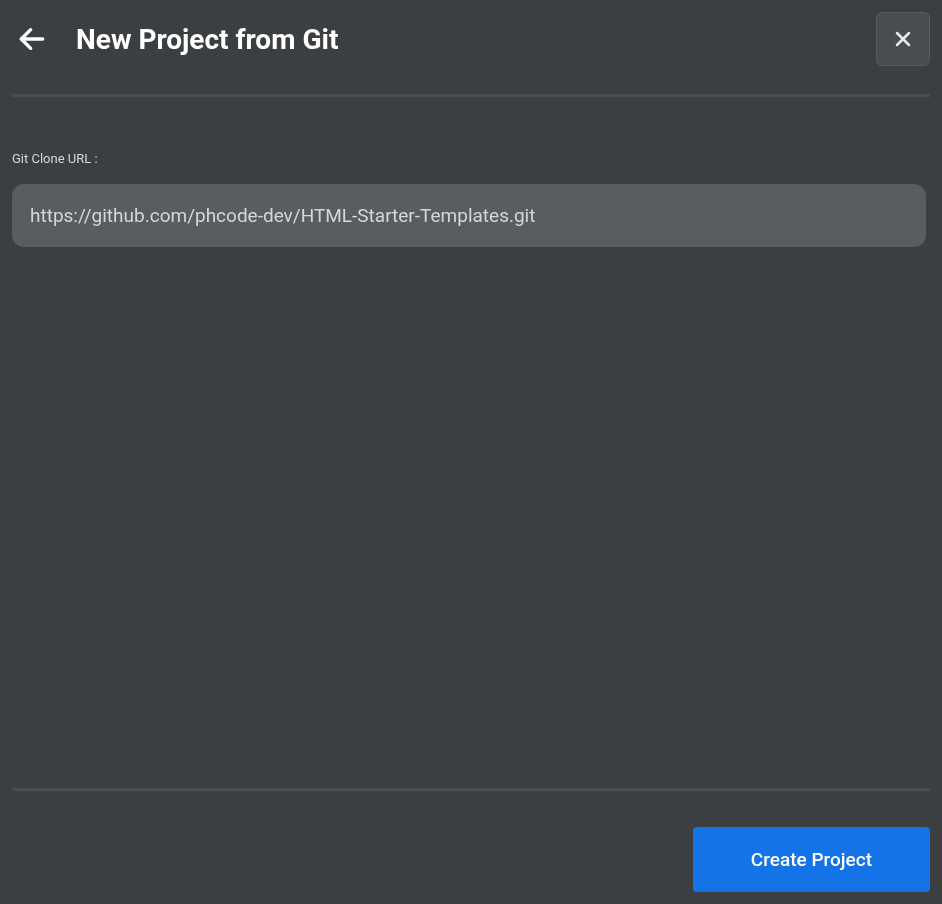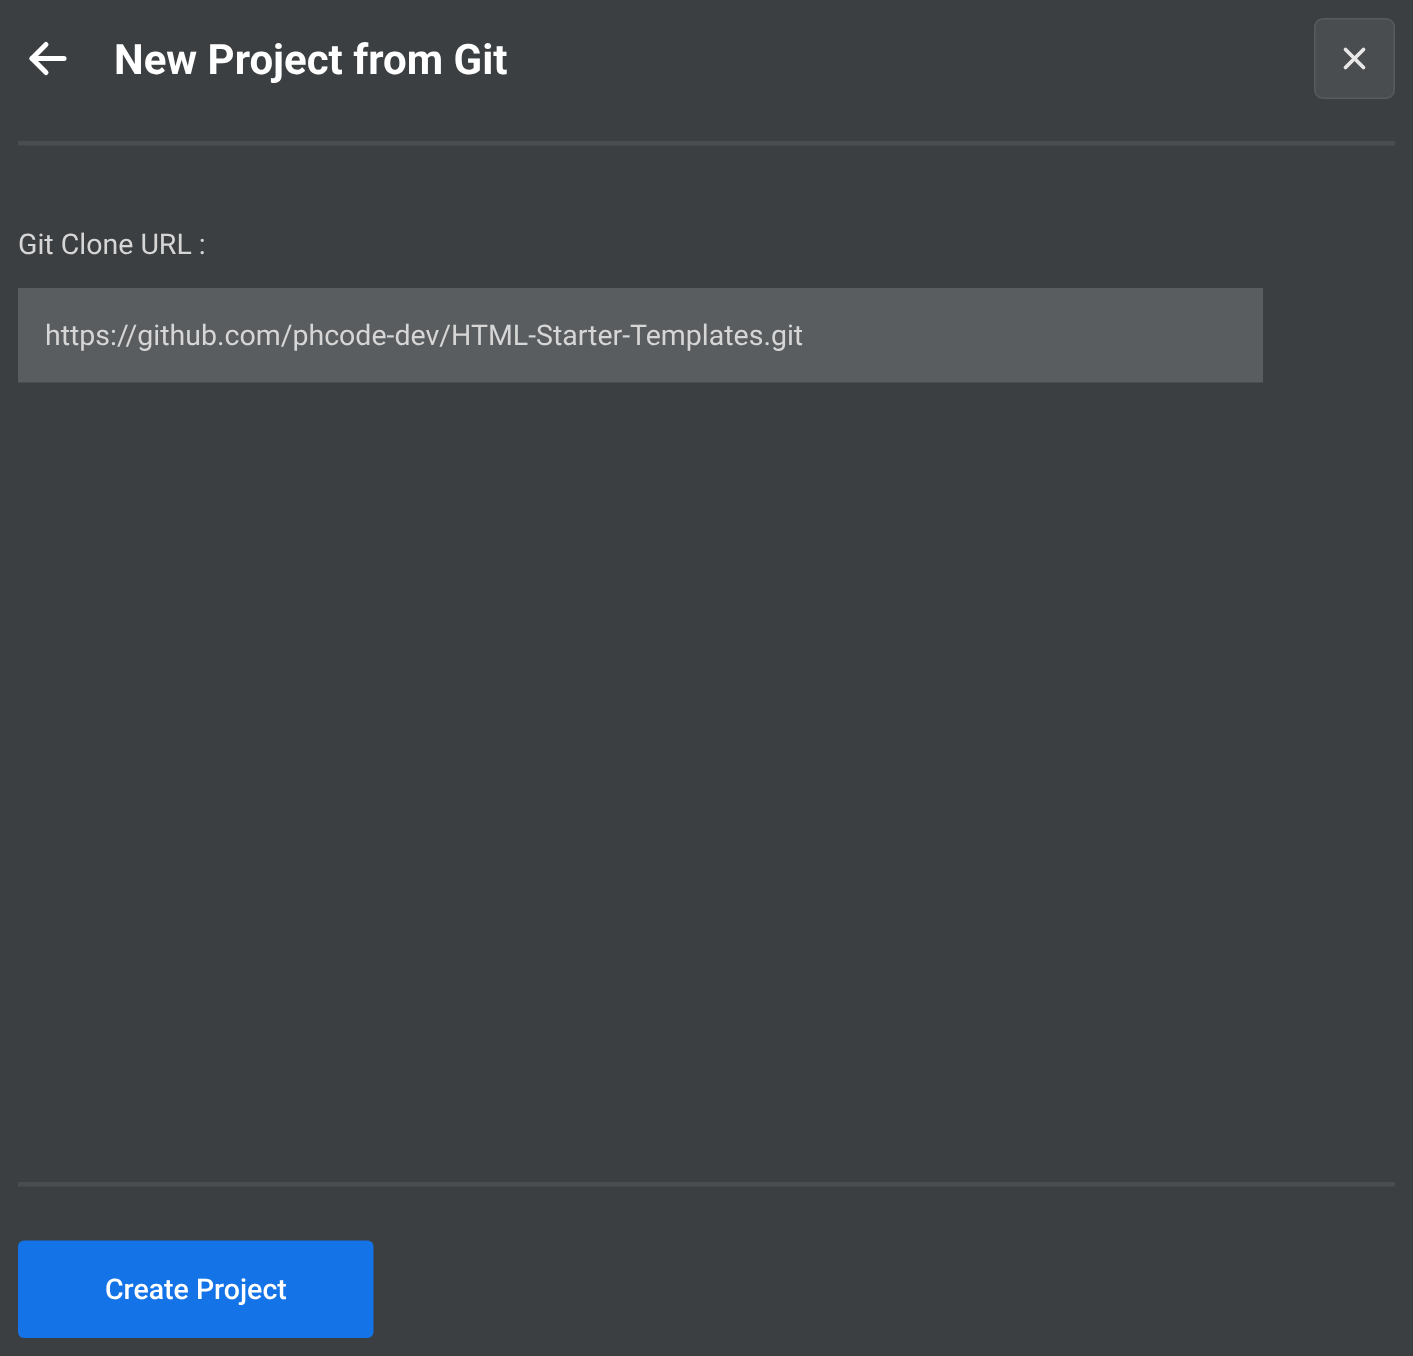--- a/index.html
+++ b/index.html
@@ -83,48 +83,49 @@
     .form-section {
       flex: 1;
     }
     
     .form-group {
       margin-bottom: 46px;
     }
     
     .form-label {
       color: #d6d6d6;
-      font-size: 19px;
+      font-size: 13px;
       display: block;
       margin-bottom: 18px;
     }
     
     .form-input {
-      width: 830px;
+      width: 914px;
       background-color: #5a5d5f;
       border: none;
-      border-radius: 0;
+      border-radius: 12px;
       padding: 20px 18px;
       font-size: 19px;
       color: #d6d6d6;
       outline: none;
     }
     
     .form-input-centered {
       text-align: center;
     }
     
     .divider-bottom {
       height: 3px;
       background-color: #4a4d4f;
       margin-bottom: 36px;
     }
     
     .footer {
       display: flex;
+      justify-content: flex-end;
     }
     
     .create-button {
       background-color: #1473e6;
       border: none;
       border-radius: 4px;
       color: #ffffff;
       font-size: 19px;
       font-weight: 500;
       padding: 21px 58px;

